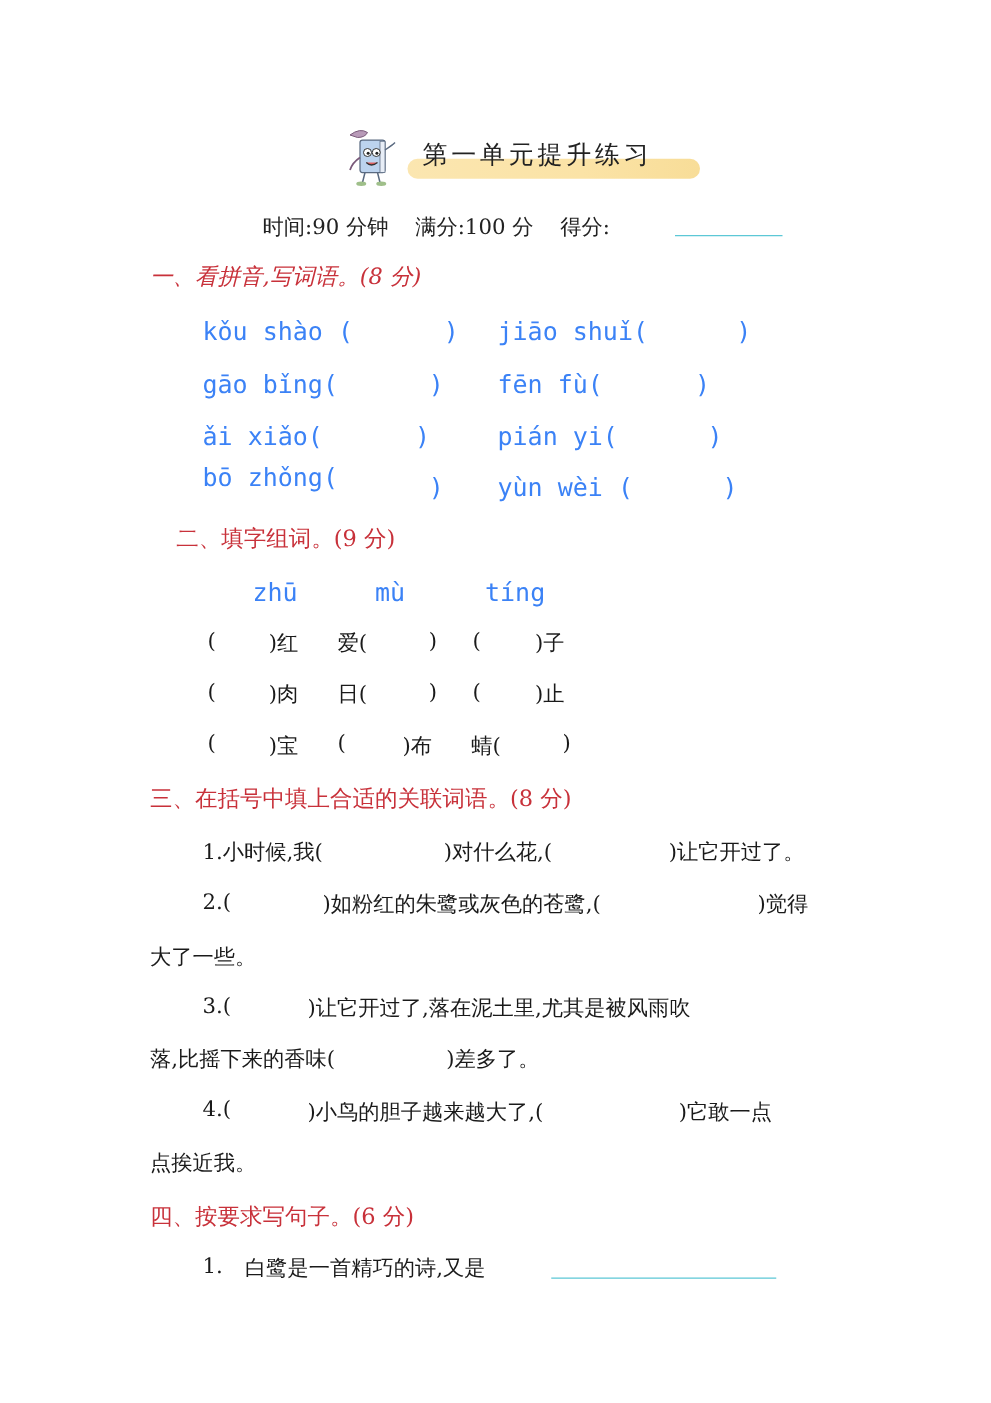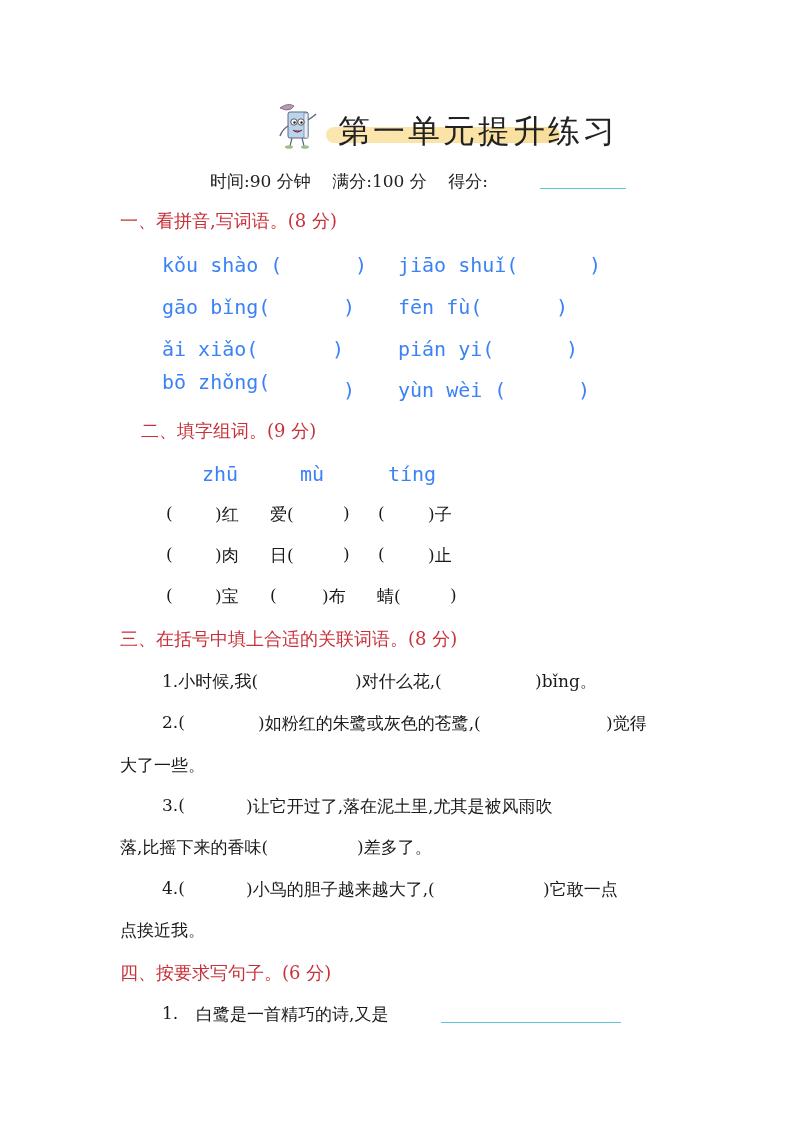--- a/index.html
+++ b/index.html
@@ -12,21 +12,21 @@
 
     
     .title-wrap { left: 274px; top: 100px; width: 300px; height: 52px; }
     .mascot { position: absolute; left: 0; top: 0; width: 44px; height: 50px; }
     .banner {
       position: absolute; left: 52px; top: 27px; width: 234px; height: 16px;
       background: linear-gradient(to right, #fbe6b0 0%, #fbe3a6 60%, #f8dd98 100%);
       border-radius: 8px;
     }
     .title-text {
-      position: absolute; left: 64px; top: 10px; font-size: 32px; letter-spacing: 3px;
+      position: absolute; left: 64px; top: 10px; font-size: 20px; letter-spacing: 3px;
       color: #222; font-family: "DejaVu Serif", serif;
     }
 
     .meta { font-size: 17px; top: 170px; left: 210px; color: #222; }
     .meta span { margin-right: 16px; }
     .score-line {
       position: absolute; left: 540px; top: 188px; width: 86px; height: 0;
       border-top: 1.5px solid #5cc8d6;
     }
 
@@ -61,21 +61,21 @@
   <div class="title-text">第一单元提升练习</div>
 </div>
 
 <div class="abs meta">
   <span>时间:90 分钟</span>
   <span>满分:100 分</span>
   <span>得分:</span>
 </div>
 <div class="score-line"></div>
 
-<div class="abs section-title" style="top:209px;">一、看拼音,写词语。(8 分)</div>
+<div class="abs section-title" style="top:209px;font-style:italic;">一、看拼音,写词语。(8 分)</div>
 
 <div class="abs pinyin" style="left:162px; top:253px;">kǒu shào (</div>
 <div class="abs pinyin" style="left:355px; top:253px;">)</div>
 <div class="abs pinyin" style="left:398px; top:253px;">jiāo shuǐ(</div>
 <div class="abs pinyin" style="left:589px; top:253px;">)</div>
 
 <div class="abs pinyin" style="left:162px; top:295px;">gāo bǐng(</div>
 <div class="abs pinyin" style="left:343px; top:295px;">)</div>
 <div class="abs pinyin" style="left:398px; top:295px;">fēn fù(</div>
 <div class="abs pinyin" style="left:556px; top:295px;">)</div>
@@ -114,21 +114,21 @@
 <div class="abs line" style="left:215px; top:585px;">)宝</div>
 <div class="abs line" style="left:270px; top:585px;">(</div>
 <div class="abs line" style="left:322px; top:585px;">)布</div>
 <div class="abs line" style="left:377px; top:585px;">蜻(</div>
 <div class="abs line" style="left:450px; top:585px;">)</div>
 
 <div class="abs section-title" style="top:627px;">三、在括号中填上合适的关联词语。(8 分)</div>
 
 <div class="abs line" style="left:162px; top:670px;">1.小时候,我(</div>
 <div class="abs line" style="left:355px; top:670px;">)对什么花,(</div>
-<div class="abs line" style="left:535px; top:670px;">)bǐng。</div>
+<div class="abs line" style="left:535px; top:670px;">)让它开过了。</div>
 
 <div class="abs line" style="left:162px; top:712px;">2.(</div>
 <div class="abs line" style="left:246px; top:712px;margin-left:12px;">)如粉红的朱鹭或灰色的苍鹭,(</div>
 <div class="abs line" style="left:606px; top:712px;">)觉得</div>
 <div class="abs line" style="left:120px; top:754px;">大了一些。</div>
 
 <div class="abs line" style="left:162px; top:795px;">3.(</div>
 <div class="abs line" style="left:246px; top:795px;">)让它开过了,落在泥土里,尤其是被风雨吹</div>
 <div class="abs line" style="left:120px; top:836px;">落,比摇下来的香味(</div>
 <div class="abs line" style="left:357px; top:836px;text-align:center;">)差多了。</div>

